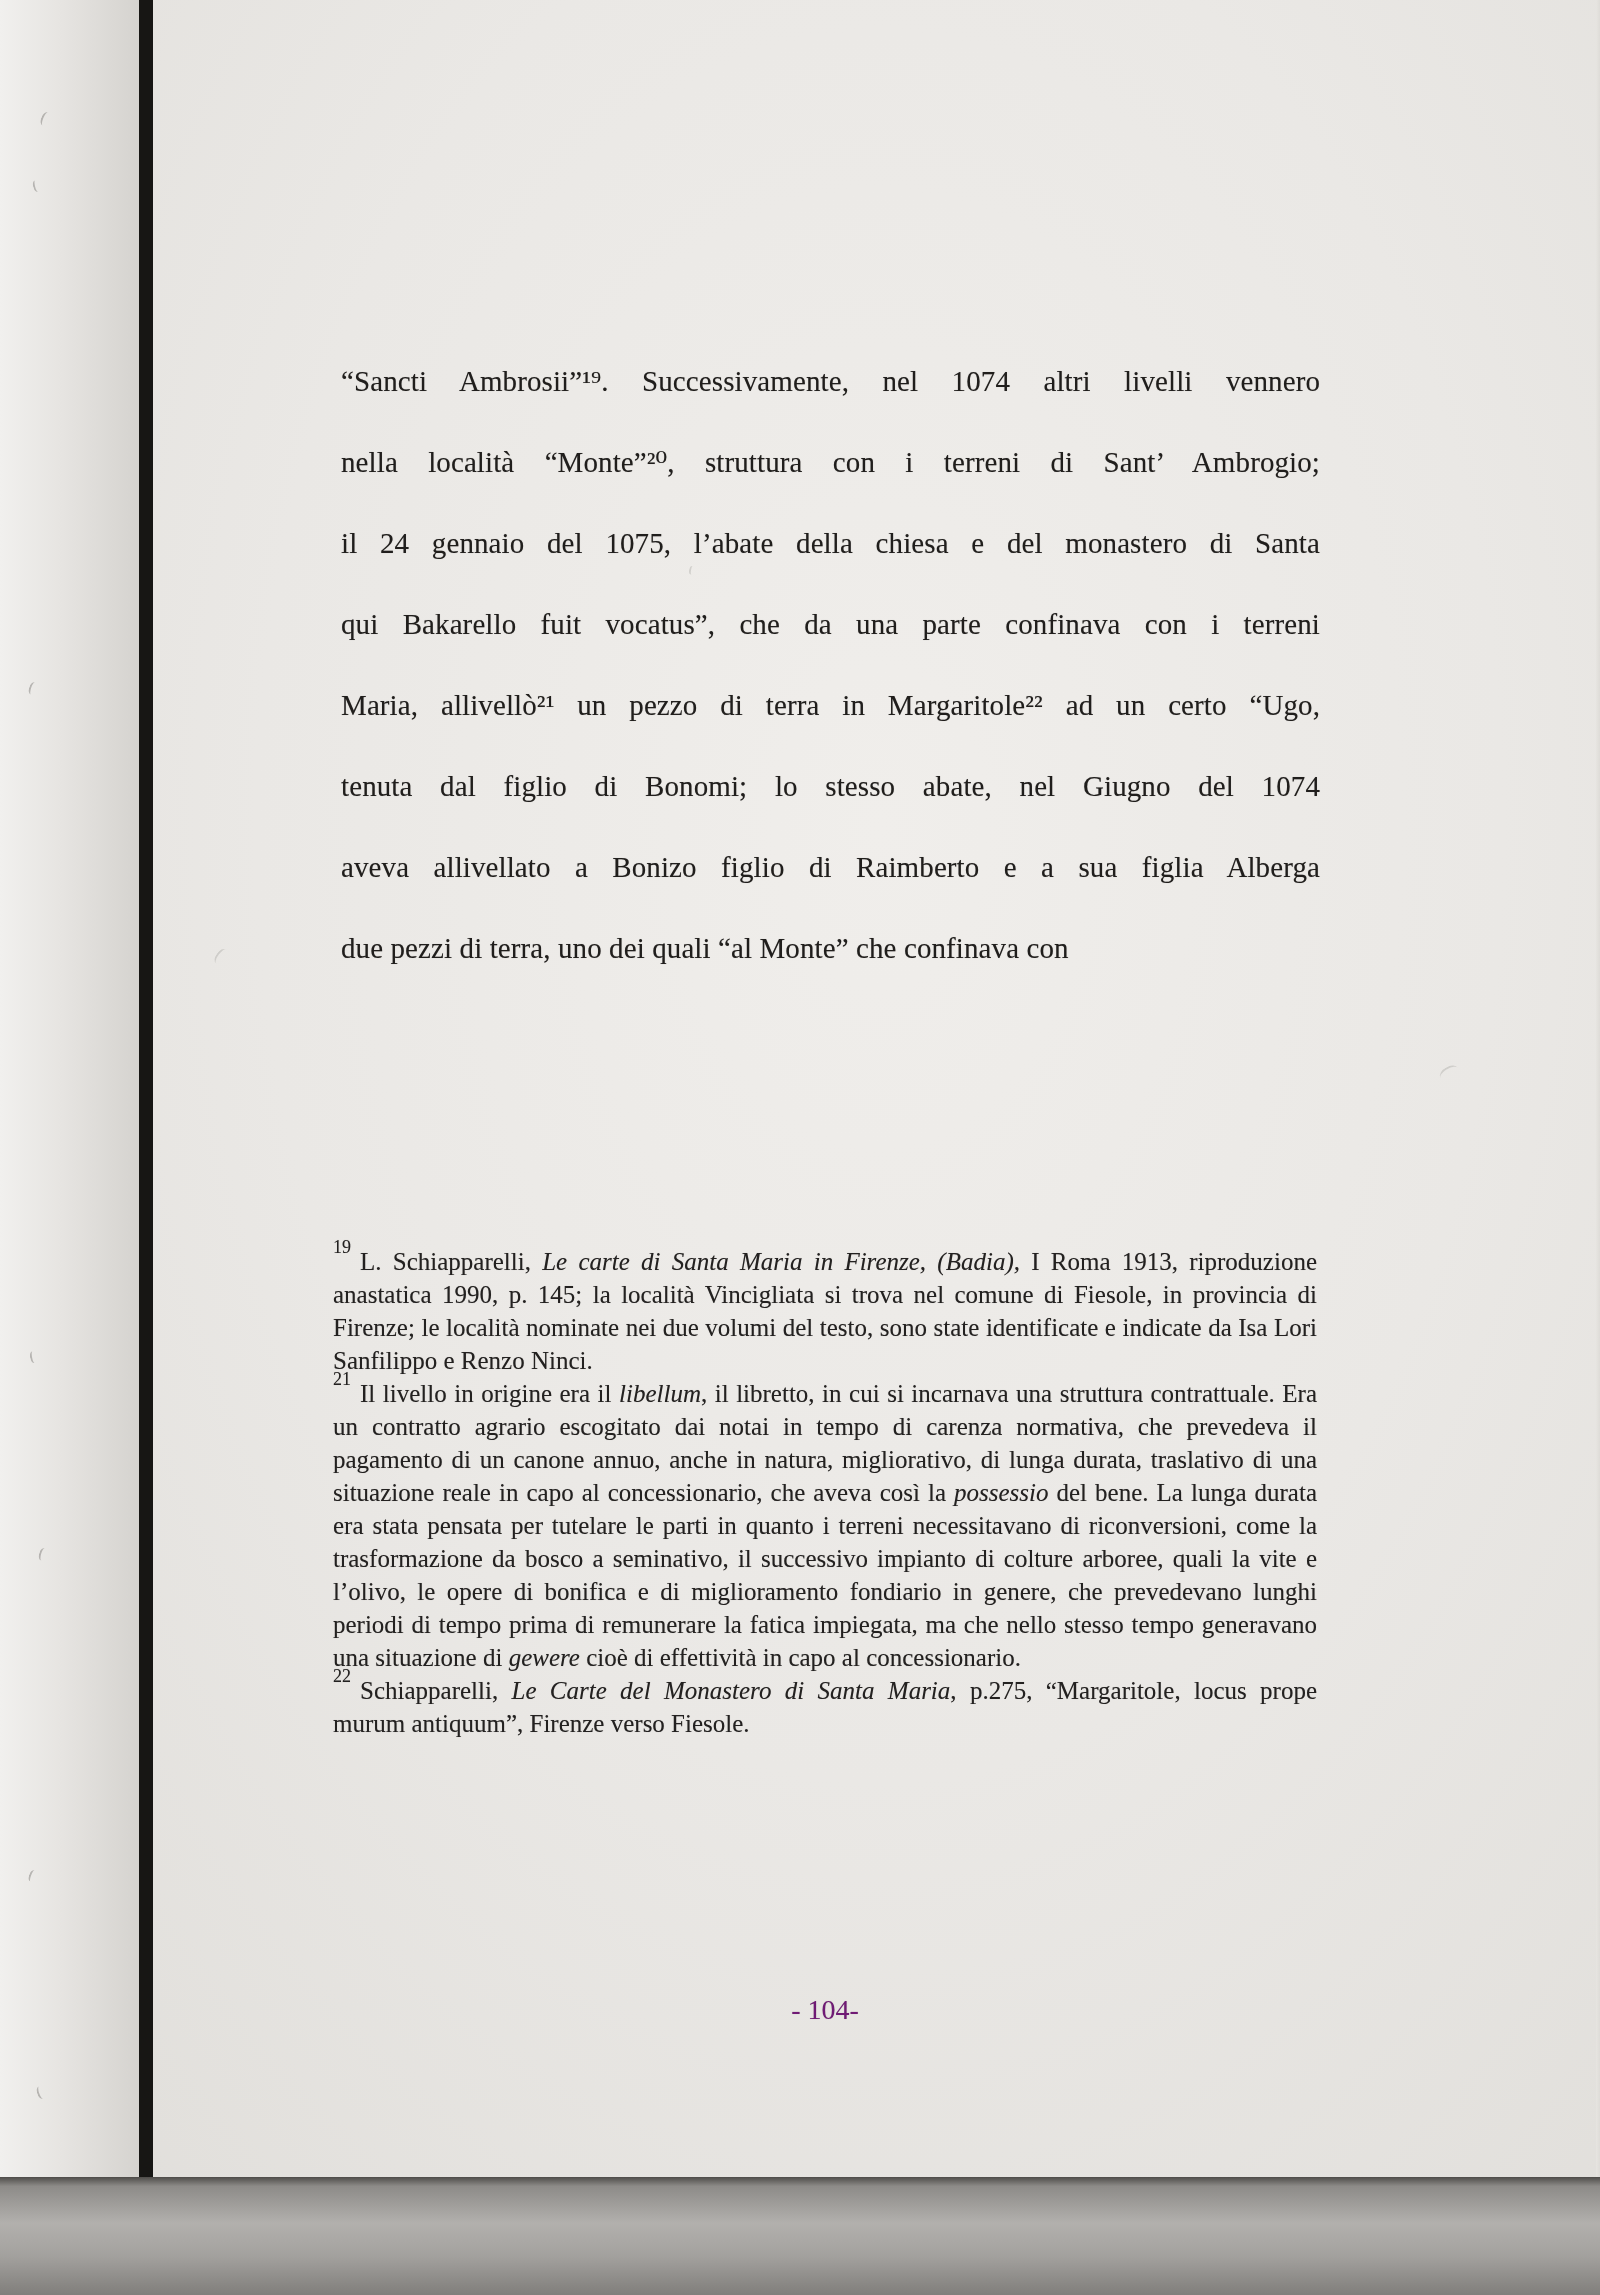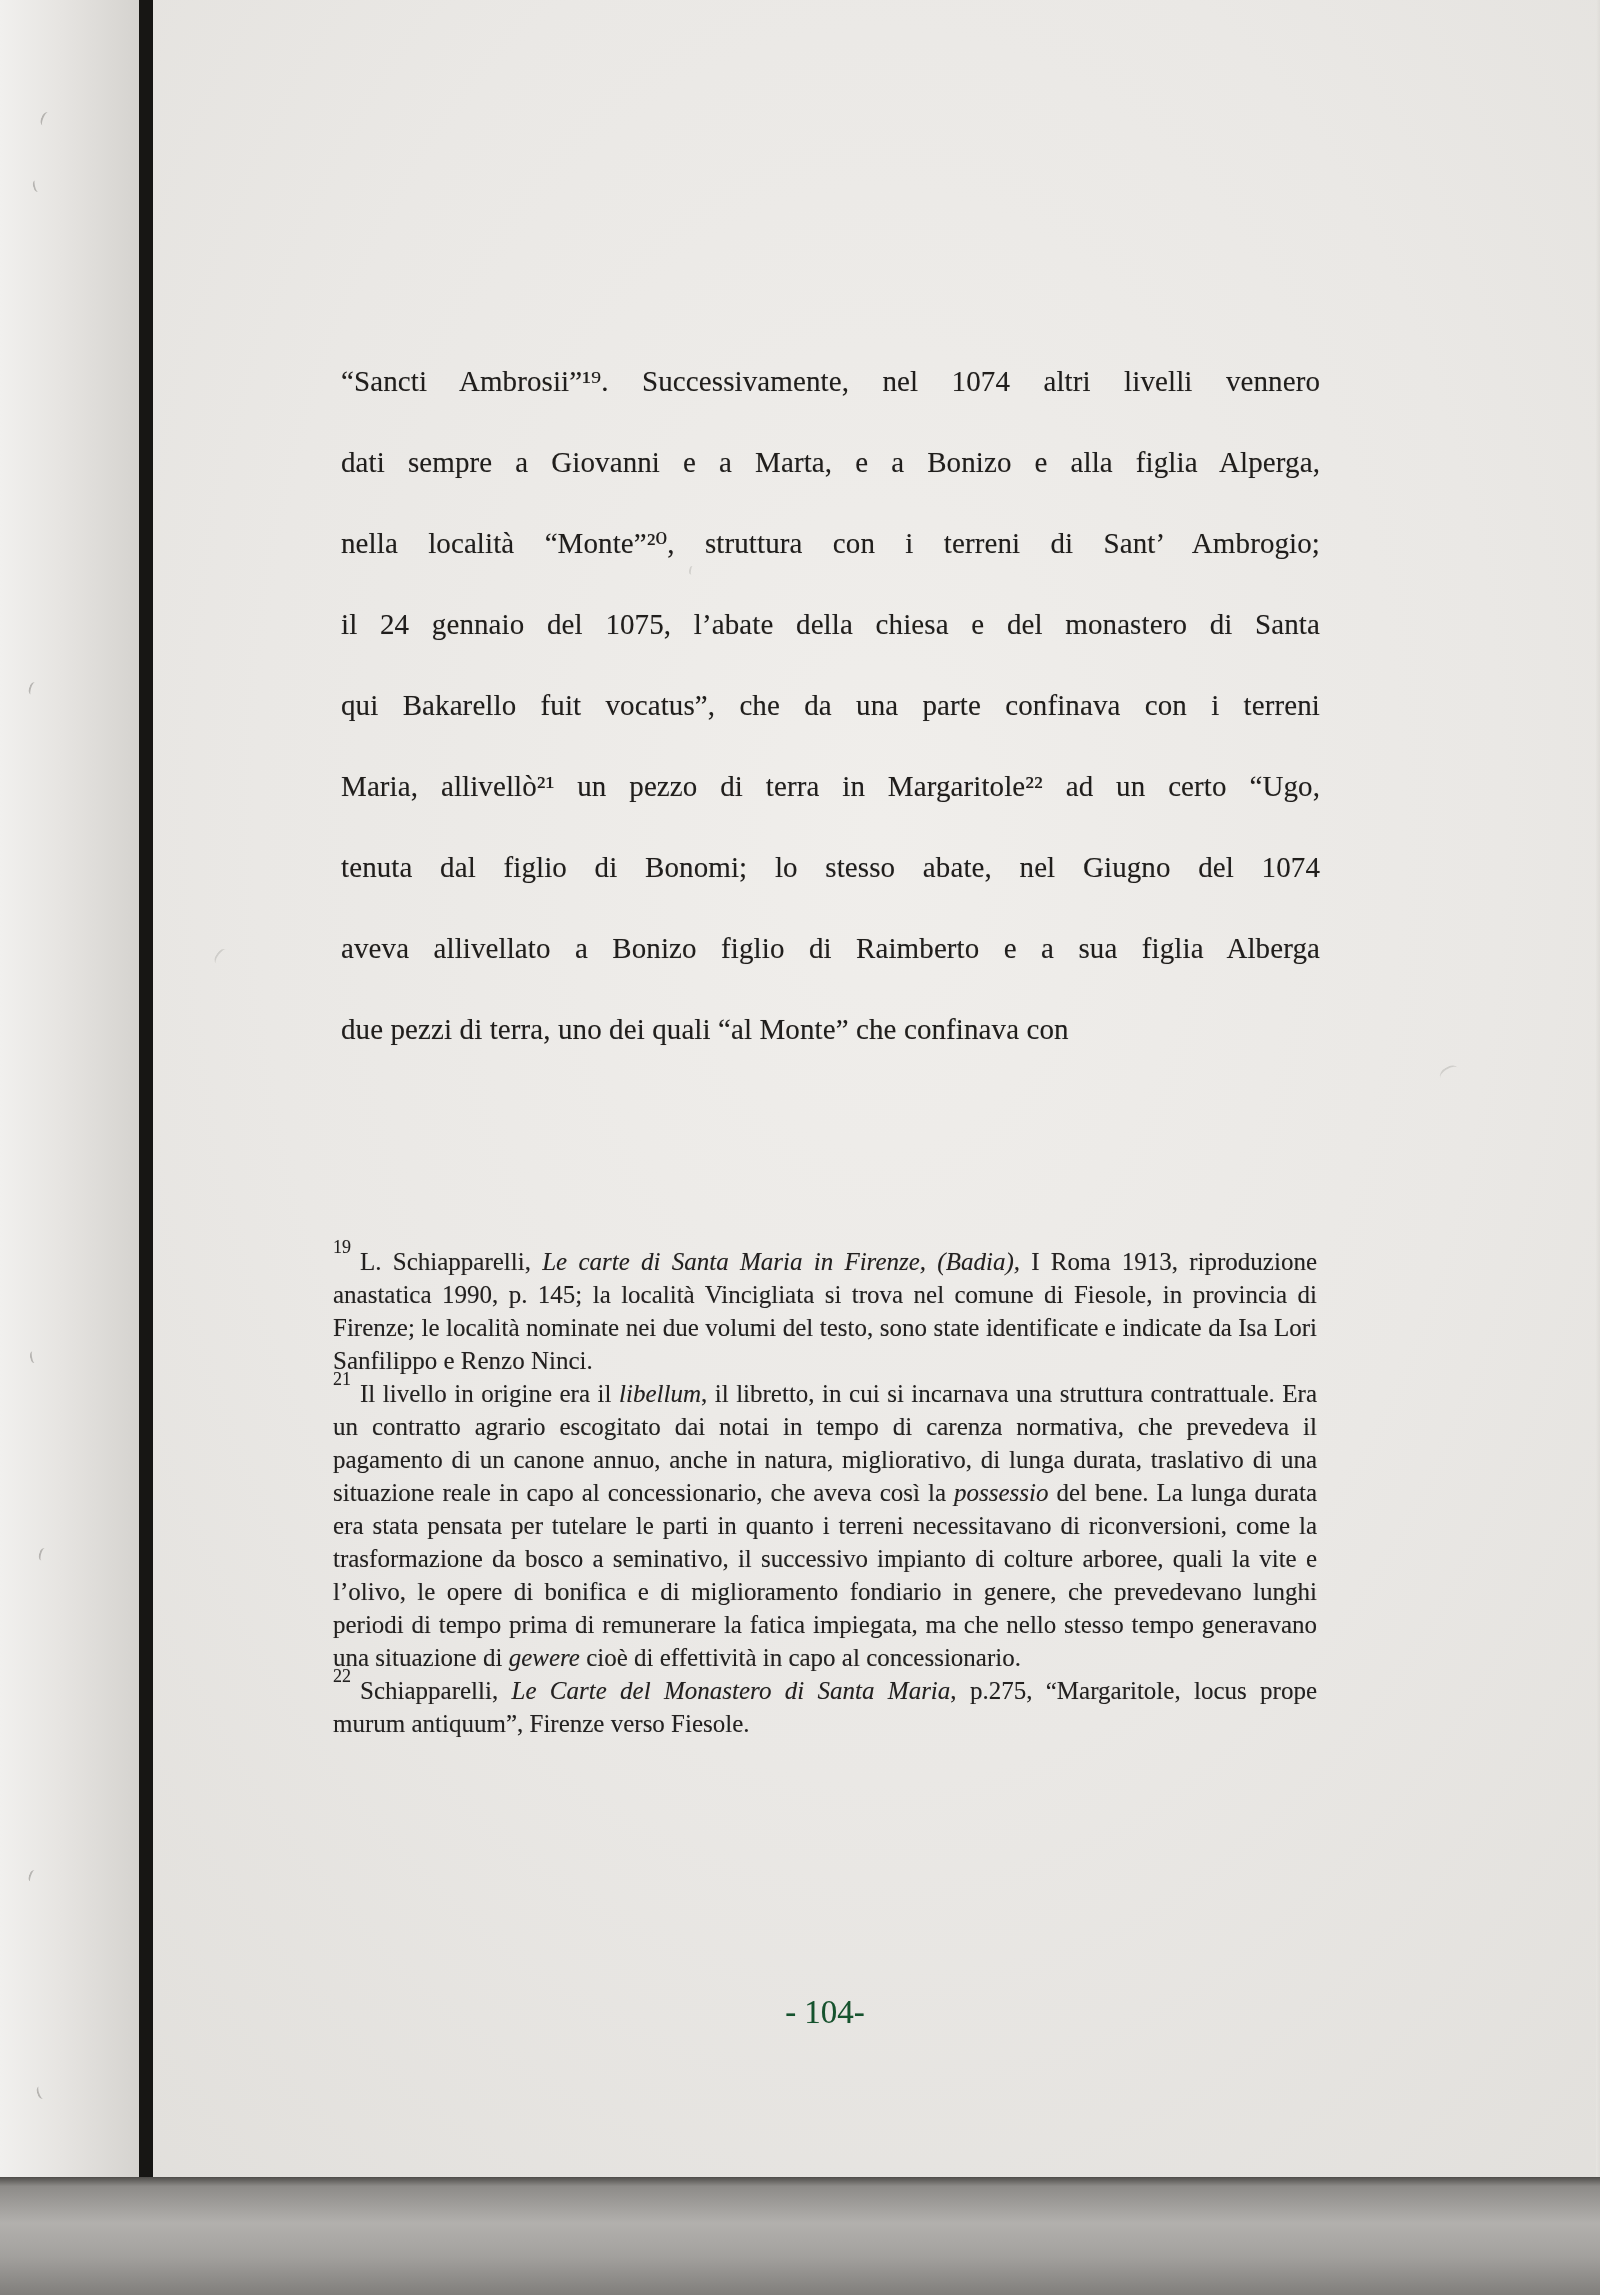--- a/index.html
+++ b/index.html
@@ -55,21 +55,21 @@
   .footnote { margin: 0; }
   .fn-marker {
     font-size: 72%; line-height: 0;
     position: relative; top: -0.45em;
     margin-right: 9px;
   }
   .it { font-style: italic; margin-top: 45px; }
 
   .page-number {
     position: absolute; left: 333px; top: 1994px; width: 984px;
-    text-align: center; font-size: 33px; color: #14532d;
+    text-align: center; font-size: 28px; color: #701a75;
     text-shadow: 0 0 0.7px rgba(35,33,32,0.3);
   }
 
   
   .speck {
     position: absolute;
     border-left: 2.6px solid rgba(70,68,64,0.32);
     border-radius: 50%;
   }
   .speck.light { border-left-color: rgba(90,88,84,0.18); }
@@ -90,21 +90,20 @@
   <div class="speck light" style="left:216px;top:948px;width:7.9px;height:17px;transform:rotate(35deg);"></div>
   <div class="speck" style="left:30px;top:1351px;width:5.2px;height:11.8px;transform:rotate(-10deg);"></div>
   <div class="speck" style="left:39px;top:1548px;width:5.9px;height:13px;transform:rotate(15deg);"></div>
   <div class="speck" style="left:29px;top:1870px;width:5.2px;height:11.8px;transform:rotate(20deg);"></div>
   <div class="speck" style="left:37px;top:2086px;width:5.9px;height:13px;transform:rotate(-18deg);"></div>
   <div class="speck light" style="left:1443px;top:1063px;width:10.5px;height:19.7px;transform:rotate(60deg);"></div>
   <div class="speck light" style="left:689px;top:566px;width:4.6px;height:9.2px;transform:rotate(8deg);"></div>
 
   <div class="body-text">
       <div class="line">“Sancti Ambrosii”¹⁹. Successivamente, nel 1074 altri livelli vennero</div>
-      <div class="line">dati sempre a Giovanni e a Marta, e a Bonizo e alla figlia Alperga,</div>
       <div class="line">nella località “Monte”²⁰, struttura con i terreni di Sant’ Ambrogio;</div>
       <div class="line">il 24 gennaio del 1075, l’abate della chiesa e del monastero di Santa</div>
       <div class="line">qui Bakarello fuit vocatus”, che da una parte confinava con i terreni</div>
       <div class="line">Maria, allivellò²¹ un pezzo di terra in Margaritole²² ad un certo “Ugo,</div>
       <div class="line">tenuta dal figlio di Bonomi; lo stesso abate, nel Giugno del 1074</div>
       <div class="line">aveva allivellato a Bonizo figlio di Raimberto e a sua figlia Alberga</div>
       <div class="line last">due pezzi di terra, uno dei quali “al Monte” che confinava con</div>
     </div>
   <div class="footnotes">
       <p class="footnote"><sup class="fn-marker">19</sup><span>L. Schiapparelli, </span><span class="it">Le carte di Santa Maria in Firenze, (Badia),</span><span> I Roma 1913, riproduzione anastatica 1990, p. 145; la località Vincigliata si trova nel comune di Fiesole, in provincia di Firenze; le località nominate nei due volumi del testo, sono state identificate e indicate da Isa Lori Sanfilippo e Renzo Ninci.</span></p>

